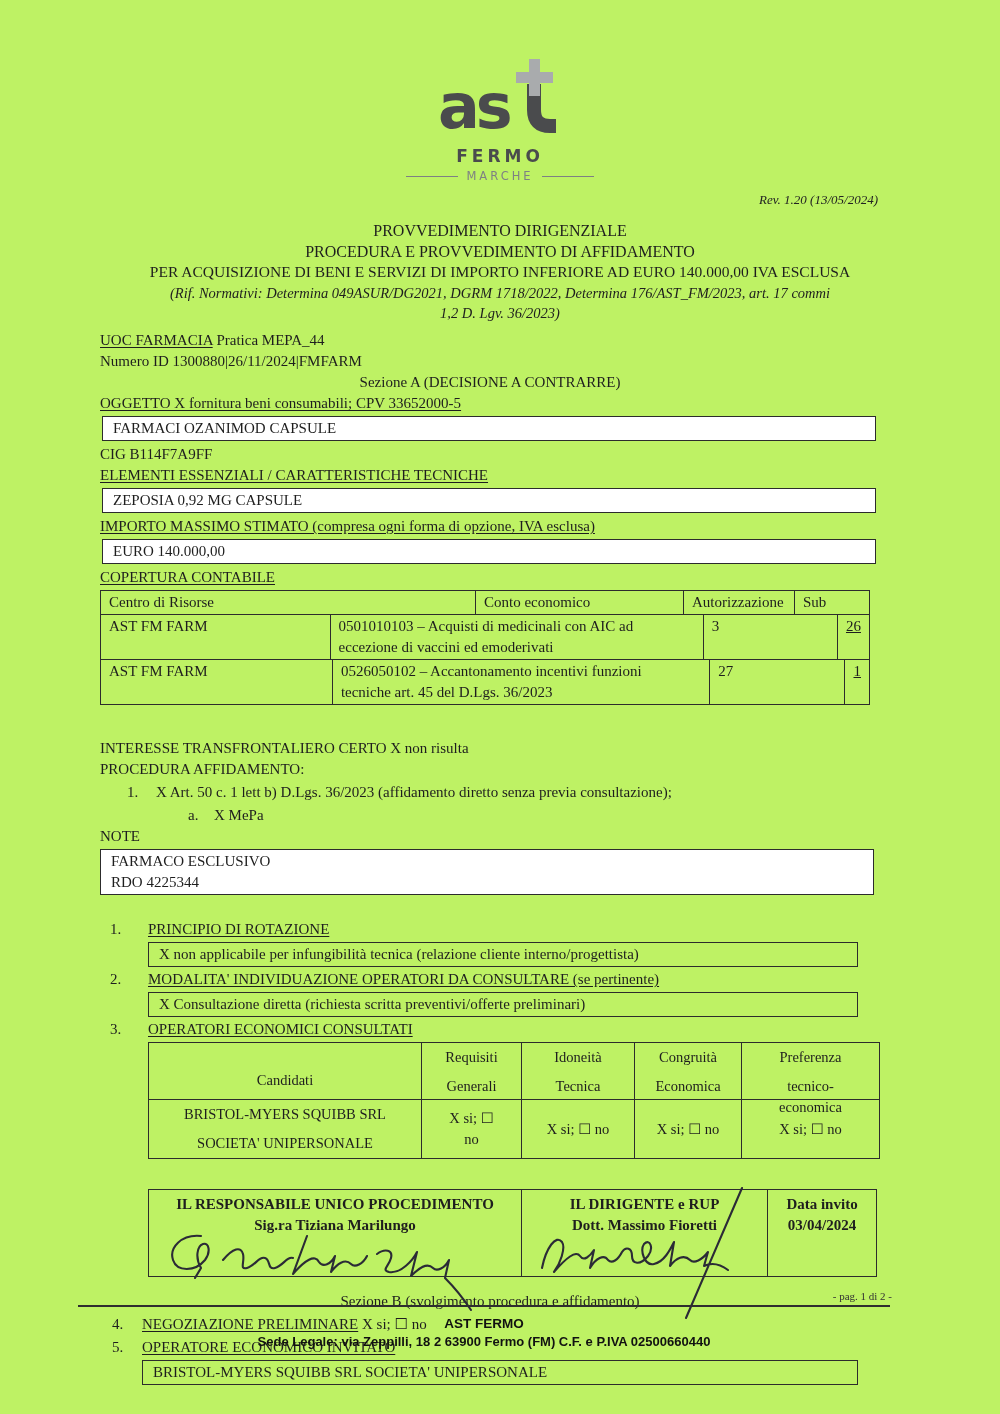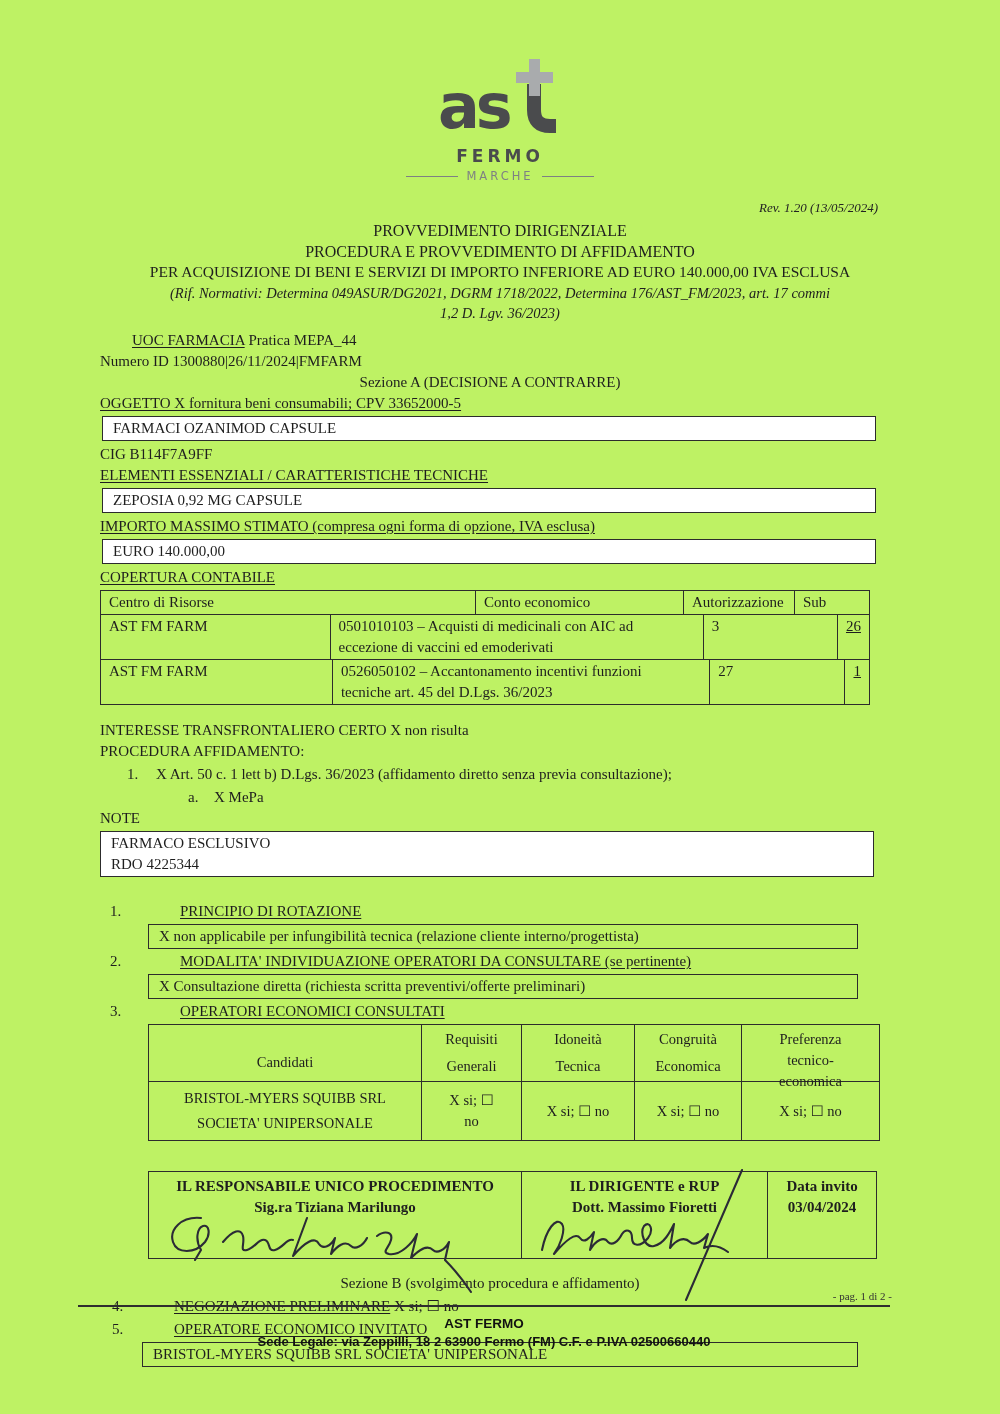--- a/index.html
+++ b/index.html
@@ -16,29 +16,29 @@
     font-family:"DejaVu Sans", sans-serif;font-weight:bold;font-size:17px;
     letter-spacing:4px;color:var(--color-logo_dark,#4a4b4d);margin-top:2px;
   }
   .logo-region{
     display:flex;align-items:center;justify-content:center;gap:8px;
     font-family:"DejaVu Sans", sans-serif;font-size:11.5px;letter-spacing:3px;
     color:var(--color-logo_mid,#7e8083);margin-top:3px;
   }
   .logo-region .dash{height:0;border-top:1.5px solid var(--color-logo_mid,#7e8083);width:52px;}
   
-  .rev{position:absolute;top:200px;right:122px;font-style:italic;font-size:13px;color:#222;}
+  .rev{position:absolute;top:192px;right:122px;font-style:italic;font-size:13px;color:#222;}
   .titles{position:absolute;top:221px;left:70px;width:860px;text-align:center;line-height:20.5px;}
   .titles .t1{font-size:16px;}
   .titles .t2{font-size:16px;}
   .titles .t3{font-size:15.5px;}
   .titles .t4{font-size:14.5px;font-style:italic;}
   
   .main{position:absolute;top:330px;left:100px;width:780px;font-size:15px;line-height:21px;}
-  .u{text-decoration:underline;text-underline-offset:2px;margin-left:32px;}
+  .u{text-decoration:underline;text-underline-offset:2px;}
   .center{text-align:center;}
   .row-line{margin:0;}
   .vbox{
     border:1.5px solid #2c2c2c;padding:1px 10px;margin:2px 0 3px 2px;width:752px;
     background:#fff;
   }
   
   .ctab{border:1.5px solid #2c2c2c;width:768px;margin-top:2px;}
   .ctr{display:flex;}
   .ctr + .ctr{border-top:1.2px solid #2c2c2c;gap:30px;}
@@ -53,21 +53,21 @@
   .numrow.proc .n{width:56px;padding-left:27px;}
   .numrow.sub .n{width:26px;padding-left:0;margin-left:88px;}
   .numbox{
     border:1.5px solid #2c2c2c;padding:1px 10px;margin:2px 0 2px 48px;width:710px;
     box-sizing:border-box;
   }
   
   .candtab{border:1.5px solid #2c2c2c;width:730px;margin:8px 0 0 48px;}
   .candtr{display:flex;}
   .candtr + .candtr{border-top:1.2px solid #2c2c2c;}
-  .candtd{box-sizing:border-box;text-align:center;padding:4px 20px;}
+  .candtd{box-sizing:border-box;text-align:center;padding:4px 20px;gap:8px;}
   .candtd + .candtd{border-left:1.2px solid #2c2c2c;}
   .cc1{width:272px;} .cc2{width:100px;} .cc3{width:113px;} .cc4{width:107px;} .cc5{flex:1;}
   .candtr.head .candtd{height:56px;display:flex;flex-direction:column;justify-content:space-between;font-size:14.5px;}
   .candtr.head .cc1{justify-content:flex-end;padding-bottom:8px;}
   .candtr.body .candtd{height:58px;display:flex;flex-direction:column;justify-content:space-around;font-size:14.5px;}
   
   .sigtab{display:flex;border:1.8px solid #2c2c2c;width:727px;margin:30px 0 0 48px;}
   .sigcell{position:relative;box-sizing:border-box;height:86px;text-align:center;padding-top:4px;font-size:15px;font-weight:bold;}
   .sigcell + .sigcell{border-left:1.5px solid #2c2c2c;}
   .sg1{width:372px;} .sg2{width:246px;} .sg3{flex:1;}
@@ -140,21 +140,21 @@
         <div class="ctd cb4">26</div>
       </div>
       <div class="ctr body">
         <div class="ctd cb1">AST FM FARM</div>
         <div class="ctd cb2">0526050102 – Accantonamento incentivi funzioni tecniche art. 45 del D.Lgs. 36/2023</div>
         <div class="ctd cb3">27</div>
         <div class="ctd cb4">1</div>
       </div>
     </div>
 
-    <p class="row-line" style="margin-top:15px;">INTERESSE TRANSFRONTALIERO CERTO X non risulta</p>
+    <p class="row-line" style="margin-top:33px;">INTERESSE TRANSFRONTALIERO CERTO X non risulta</p>
     <p class="row-line">PROCEDURA AFFIDAMENTO:</p>
     <div class="numrow proc">
       <span class="n">1.</span>
       <span>X Art. 50 c. 1 lett b) D.Lgs. 36/2023 (affidamento diretto senza previa consultazione);</span>
     </div>
     <div class="numrow sub">
       <span class="n">a.</span>
       <span>X MePa</span>
     </div>
     <p class="row-line">NOTE</p>

